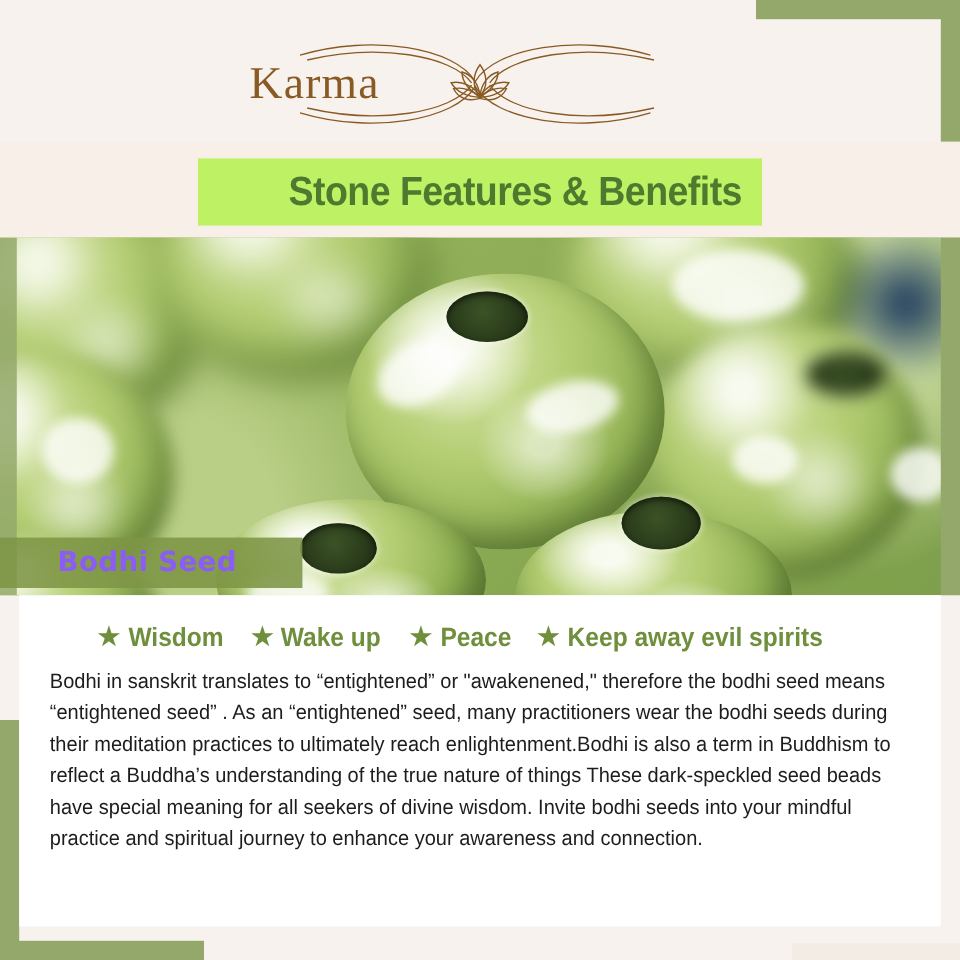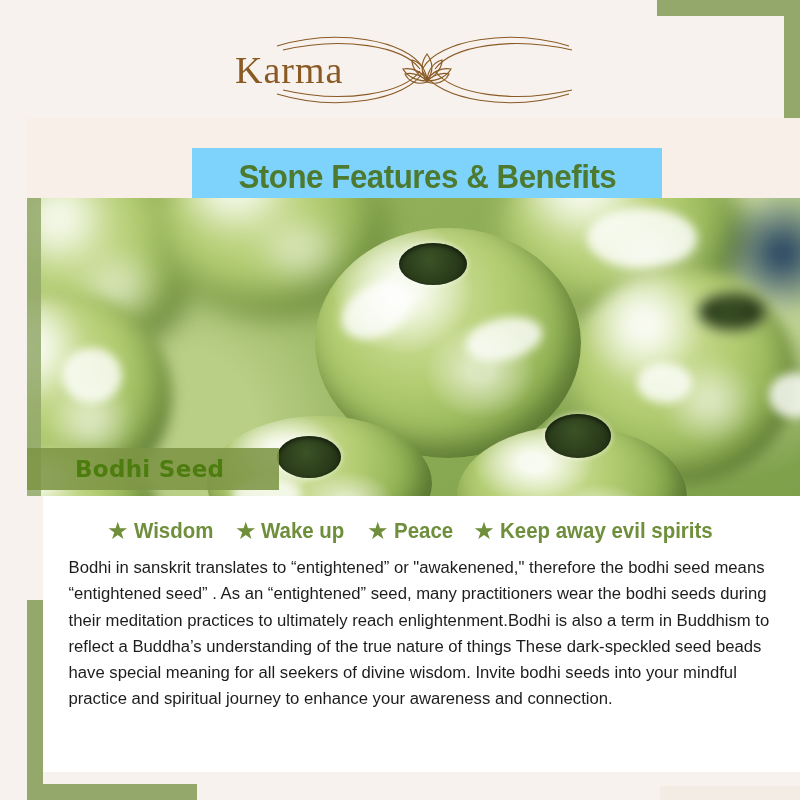--- a/index.html
+++ b/index.html
@@ -4,21 +4,21 @@
 <style>
   * { margin:0; padding:0; box-sizing:border-box; }
   html,body { width:800px; height:800px; }
   body {
     font-family:"Liberation Sans", sans-serif;
     background:#f7f2ed;
     position:relative;
     overflow:hidden;
   }
 
-  .page { position:absolute; inset:0; background:#f7f2ed;margin-left:27px; }
+  .page { position:absolute; inset:0; background:#f7f2ed; }
 
   
   .frame-tr-h { position:absolute; top:0; left:630px; width:170px; height:16px; background:#93a86a; }
   .frame-tr-v { position:absolute; top:0; right:0; width:16px; height:180px; background:#93a86a; }
   .frame-bl-v { position:absolute; left:0; bottom:0; width:16px; height:200px; background:#93a86a; }
   .frame-bl-h { position:absolute; left:0; bottom:0; width:170px; height:16px; background:#93a86a; }
   .frame-br-h { position:absolute; right:0; bottom:0; width:140px; height:14px; background:#f3ece5; }
 
   
   .logo-wrap {
@@ -35,23 +35,23 @@
     font-size:38px; color:#8a5a25; letter-spacing:1px;
   }
   .logo-word { line-height:1; }
 
   
   .title-band {
     position:absolute; top:118px; left:0; width:800px; height:82px;
     background:linear-gradient(#f8efe9,#f7efe8);
   }
   .title-plate {
-    position:absolute; top:148px; left:165px; width:470px; height:56px;
-    background:#7dd3fc;
-    display:flex; align-items:center; justify-content:center;
+    position:absolute; top:132px; left:165px; width:470px; height:56px;
+    background:#bef264;
+    display:flex; align-items:center; justify-content:flex-end;
   }
   .title-text {
     font-family:"Liberation Sans Narrow","Liberation Sans",sans-serif;
     font-weight:bold;
     font-size:34px;
     color:#4e7a30;
     letter-spacing:-0.5px;
     transform:scaleX(0.92);
     white-space:nowrap;
   }
@@ -93,21 +93,21 @@
   .photo-edge-l { position:absolute; top:0; left:0; width:14px; height:100%; background:rgba(147,168,106,.85); }
 
   
   .seed-label {
     position:absolute; top:448px; left:0; width:252px; height:42px;
     background:rgba(125,149,69,.88);
     display:flex; align-items:center;
     padding-left:48px;
   }
   .seed-label-text {
-    color:#4d7c0f; font-size:23px; font-weight:bold;
+    color:#8b5cf6; font-size:23px; font-weight:bold;
     font-family:"DejaVu Sans", sans-serif;
     letter-spacing:.3px;
   }
 
   
   .content {
     position:absolute; top:496px; left:16px; width:768px; height:276px;
     background:#ffffff;
     padding:22px 26px 0 12px;
   }

